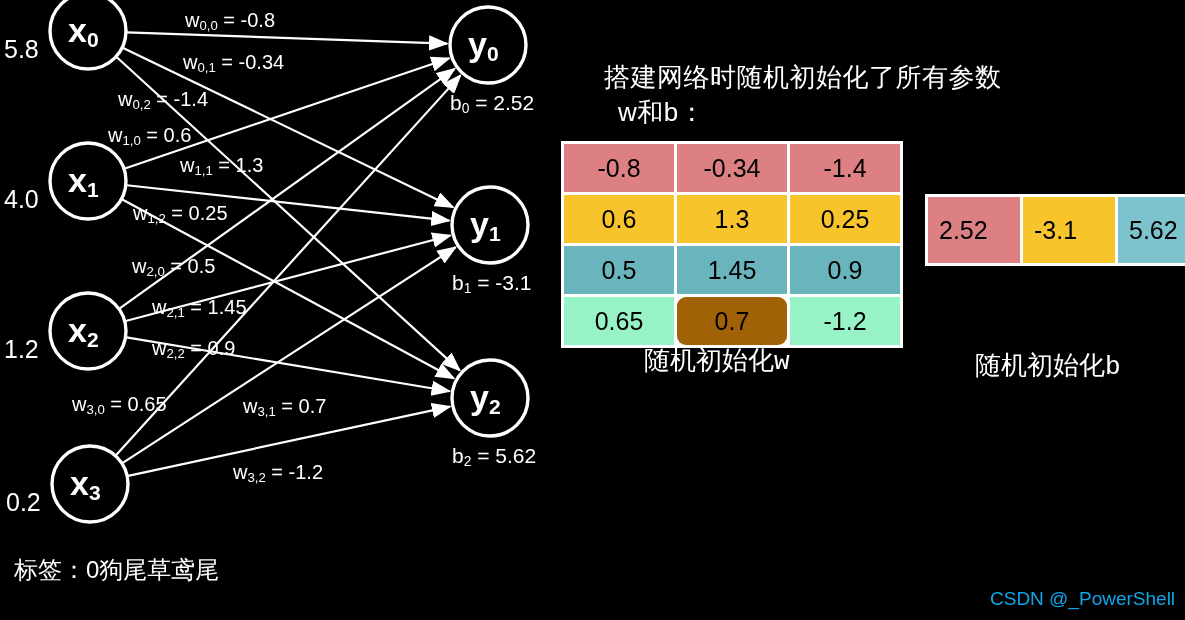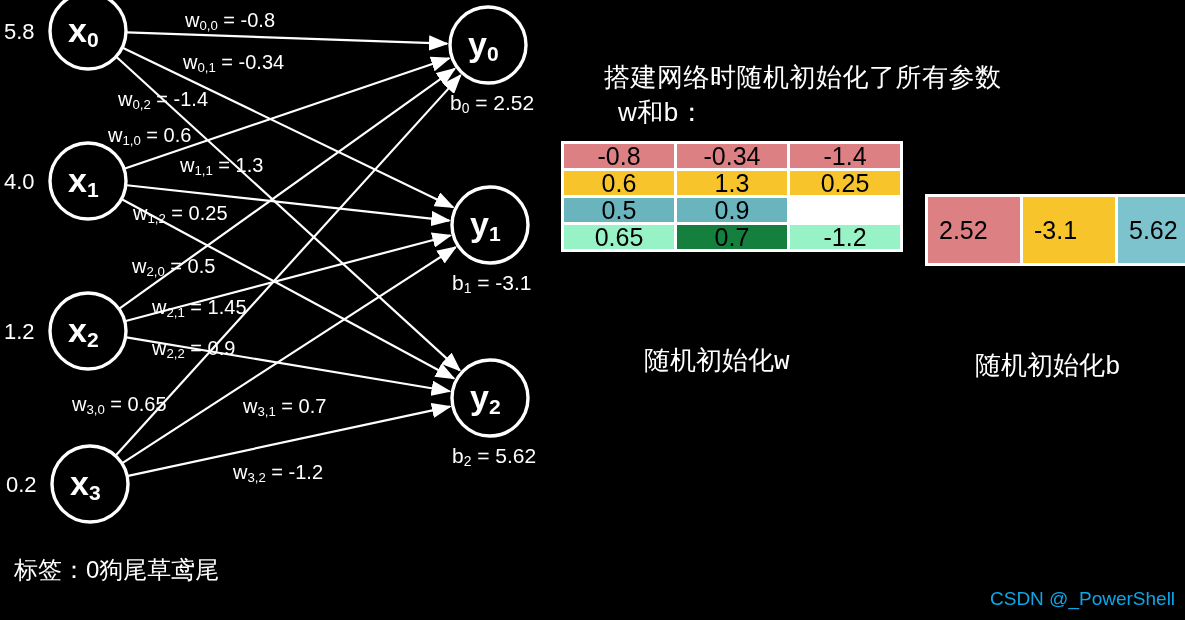--- a/index.html
+++ b/index.html
@@ -36,21 +36,22 @@
   .node-label {
     font-size: 34px;
     font-weight: bold;
   }
   .node-label sub {
     font-size: 0.62em;
     vertical-align: -0.22em;
     font-weight: bold;
   }
   .input-value {
-    font-size: 22px;
+    font-size: 25px;
+    margin-top: 16px;
   }
   .bias-label {
     font-size: 21px;
   }
   .bias-label sub {
     font-size: 0.66em;
     vertical-align: -0.25em;
   }
   .weight-label {
     font-size: 20px;
@@ -88,21 +89,21 @@
     gap: 3px;
   }
   .cell {
     display: flex;
     align-items: center;
     justify-content: center;
     color: #000000;
     font-size: 25px;
     box-sizing: border-box;
   }
-  #w-matrix .cell { width: 110px; height: 24px; }
+  #w-matrix .cell { width: 110px; height: 48px; }
   #b-matrix .cell { width: 92px; height: 66px; justify-content: flex-start; padding-left: 11px; }
 
   
   #ground-truth {
     position: absolute;
     left: 14px;
     top: 558px;
     font-size: 24px;
   }
   #watermark {
@@ -192,25 +193,26 @@
         <div class="cell" style="background: rgb(221, 128, 132);">-0.34</div>
         <div class="cell" style="background: rgb(221, 128, 132);">-1.4</div>
       </div>
       <div class="matrix-row">
         <div class="cell" style="background: rgb(247, 197, 43);">0.6</div>
         <div class="cell" style="background: rgb(247, 197, 43);">1.3</div>
         <div class="cell" style="background: rgb(247, 197, 43);">0.25</div>
       </div>
       <div class="matrix-row">
         <div class="cell" style="background: rgb(105, 180, 189);">0.5</div>
+        <div class="cell" style="background: rgb(105, 180, 189);">1.45</div>
         <div class="cell" style="background: rgb(105, 180, 189);">0.9</div>
       </div>
       <div class="matrix-row">
         <div class="cell" style="background: rgb(151, 242, 197);">0.65</div>
-        <div class="cell" style="background: #15803d;">0.7</div>
+        <div class="cell" style="background: #a16207; border-radius: 9px;">0.7</div>
         <div class="cell" style="background: rgb(151, 242, 197);">-1.2</div>
       </div>
     </div>
 
   <div class="matrix" id="b-matrix" style="left:925px; top:194px;">
     <div class="matrix-row" id="b-matrix-row">
         <div class="cell" style="background: rgb(221, 128, 132);">2.52</div>
         <div class="cell" style="background: rgb(247, 197, 43);">-3.1</div>
         <div class="cell" style="background: rgb(124, 195, 205);">5.62</div>
       </div>

